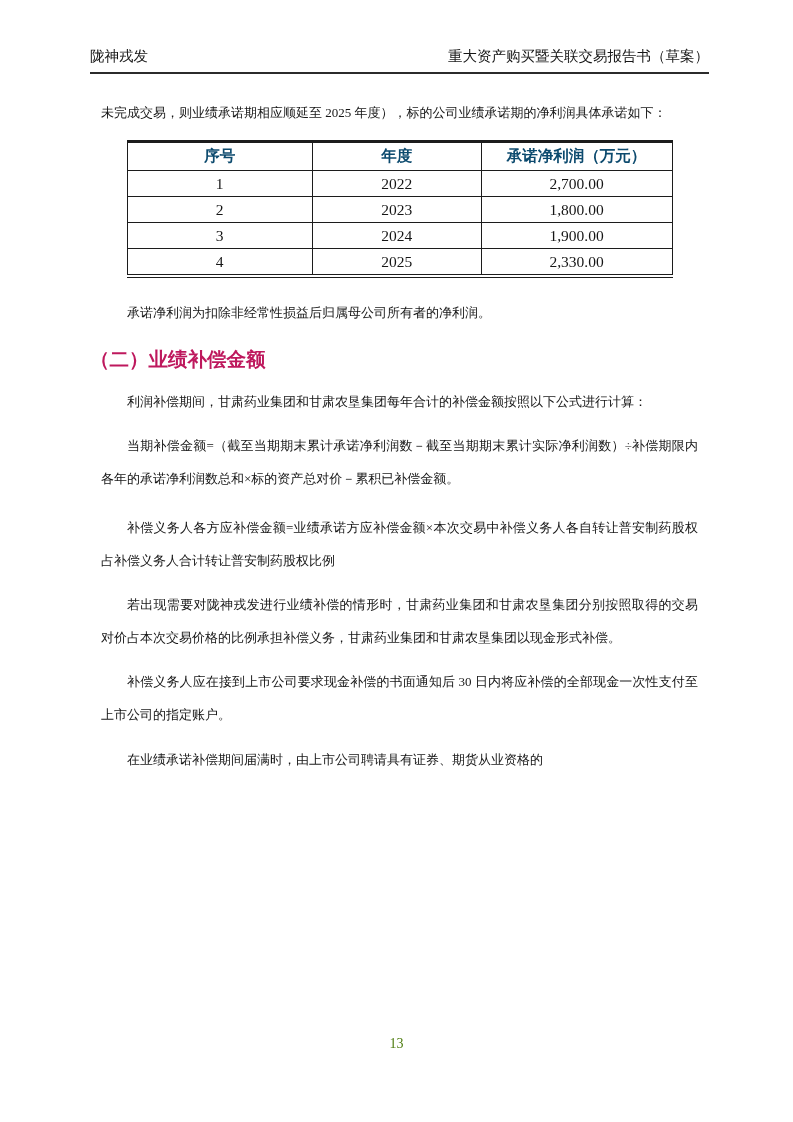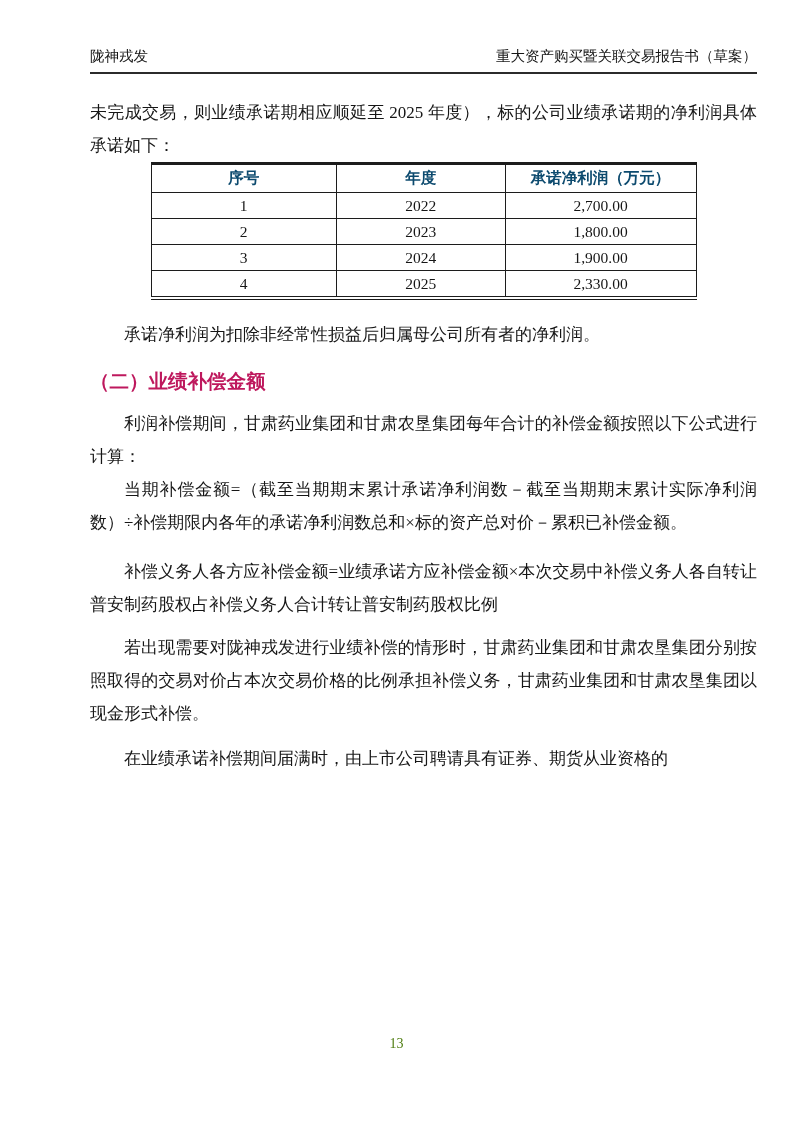--- a/index.html
+++ b/index.html
@@ -12,36 +12,36 @@
     height: 1122px;
     position: relative;
     overflow: hidden;
     font-family: "Liberation Serif", "DejaVu Serif", serif;
     color: #161616;
   }
   .page {
     box-sizing: border-box;
     width: 793px;
     height: 1108px;
-    padding: 46px 36px 0 90px;
+    padding: 46px 84px 0 90px;
   }
   .page-header {
     display: flex;
     justify-content: space-between;
     align-items: flex-end;
     font-size: 14.5px;
     line-height: 20px;
     padding-bottom: 6px;
     border-bottom: 2px solid #2b2b2b;
   }
   .para {
-    font-size: 17px;
+    font-size: 13px;
     line-height: 33px;
     text-align: justify;
-    margin: 0;
+    margin: 11px;
     font-family: Liberation Serif, serif;
   }
   .indent { text-indent: 2em; }
   .heading {
     font-family: "Liberation Sans", "DejaVu Sans", sans-serif;
     font-weight: 700;
     font-size: 19.5px;
     line-height: 28px;
     margin: 0;
     color: #be185d;
@@ -140,19 +140,20 @@
   <p class="para indent" style="margin-top:12px;">利润补偿期间，甘肃药业集团和甘肃农垦集团每年合计的补偿金额按照以下公式进行计算：</p>
 
   <p class="para indent" style="margin-top:0;">当期补偿金额=（截至当期期末累计承诺净利润数－截至当期期末累计实际净利润数）÷补偿期限内各年的承诺净利润数总和×标的资产总对价－累积已补偿金额。</p>
 
 
   <p class="para indent" style="margin-top:16px;">补偿义务人各方应补偿金额=业绩承诺方应补偿金额×本次交易中补偿义务人各自转让普安制药股权占补偿义务人合计转让普安制药股权比例</p>
 
 
   <p class="para indent" style="margin-top:10px;">若出现需要对陇神戎发进行业绩补偿的情形时，甘肃药业集团和甘肃农垦集团分别按照取得的交易对价占本次交易价格的比例承担补偿义务，甘肃药业集团和甘肃农垦集团以现金形式补偿。</p>
 
+  <p class="para indent" style="margin-top:0;">补偿义务人应在接到上市公司要求现金补偿的书面通知后 30 日内将应补偿的全部现金一次性支付至上市公司的指定账户。</p>
 
 
   <p class="para indent" style="margin-top:12px;">在业绩承诺补偿期间届满时，由上市公司聘请具有证券、期货从业资格的</p>
 
 </div>
 
 <div class="page-footer">13</div>
 
 </body></html>

